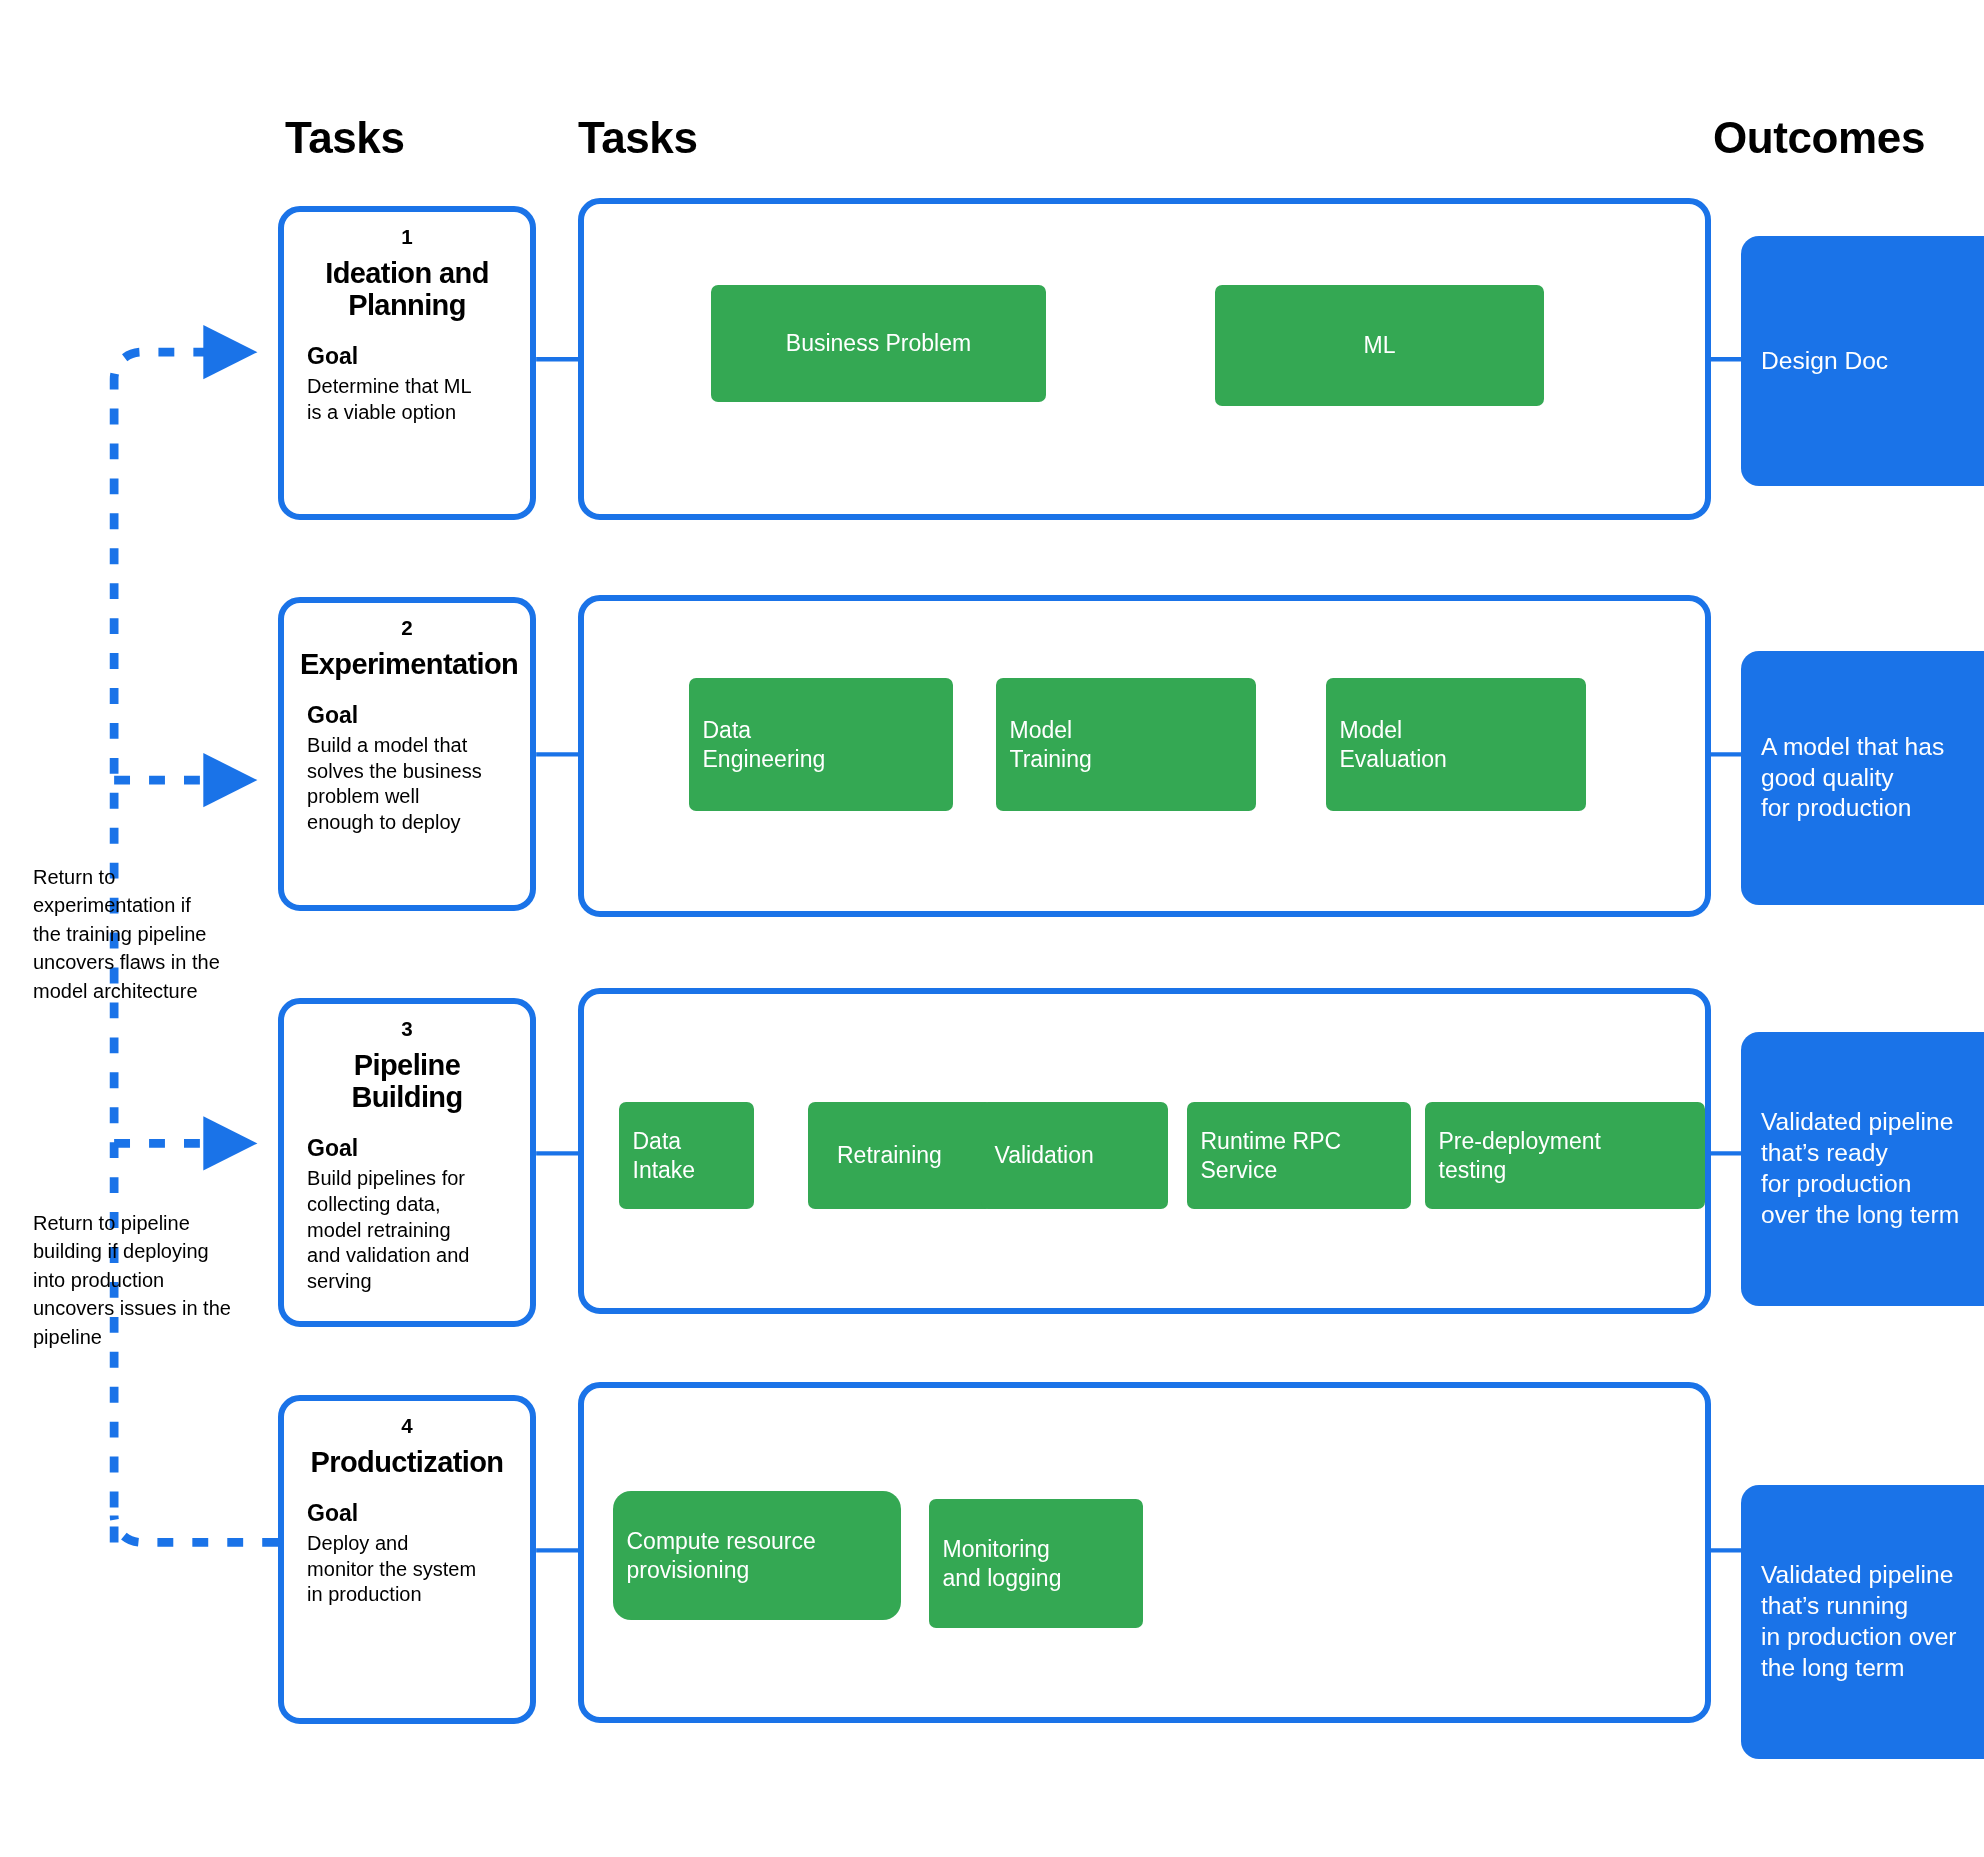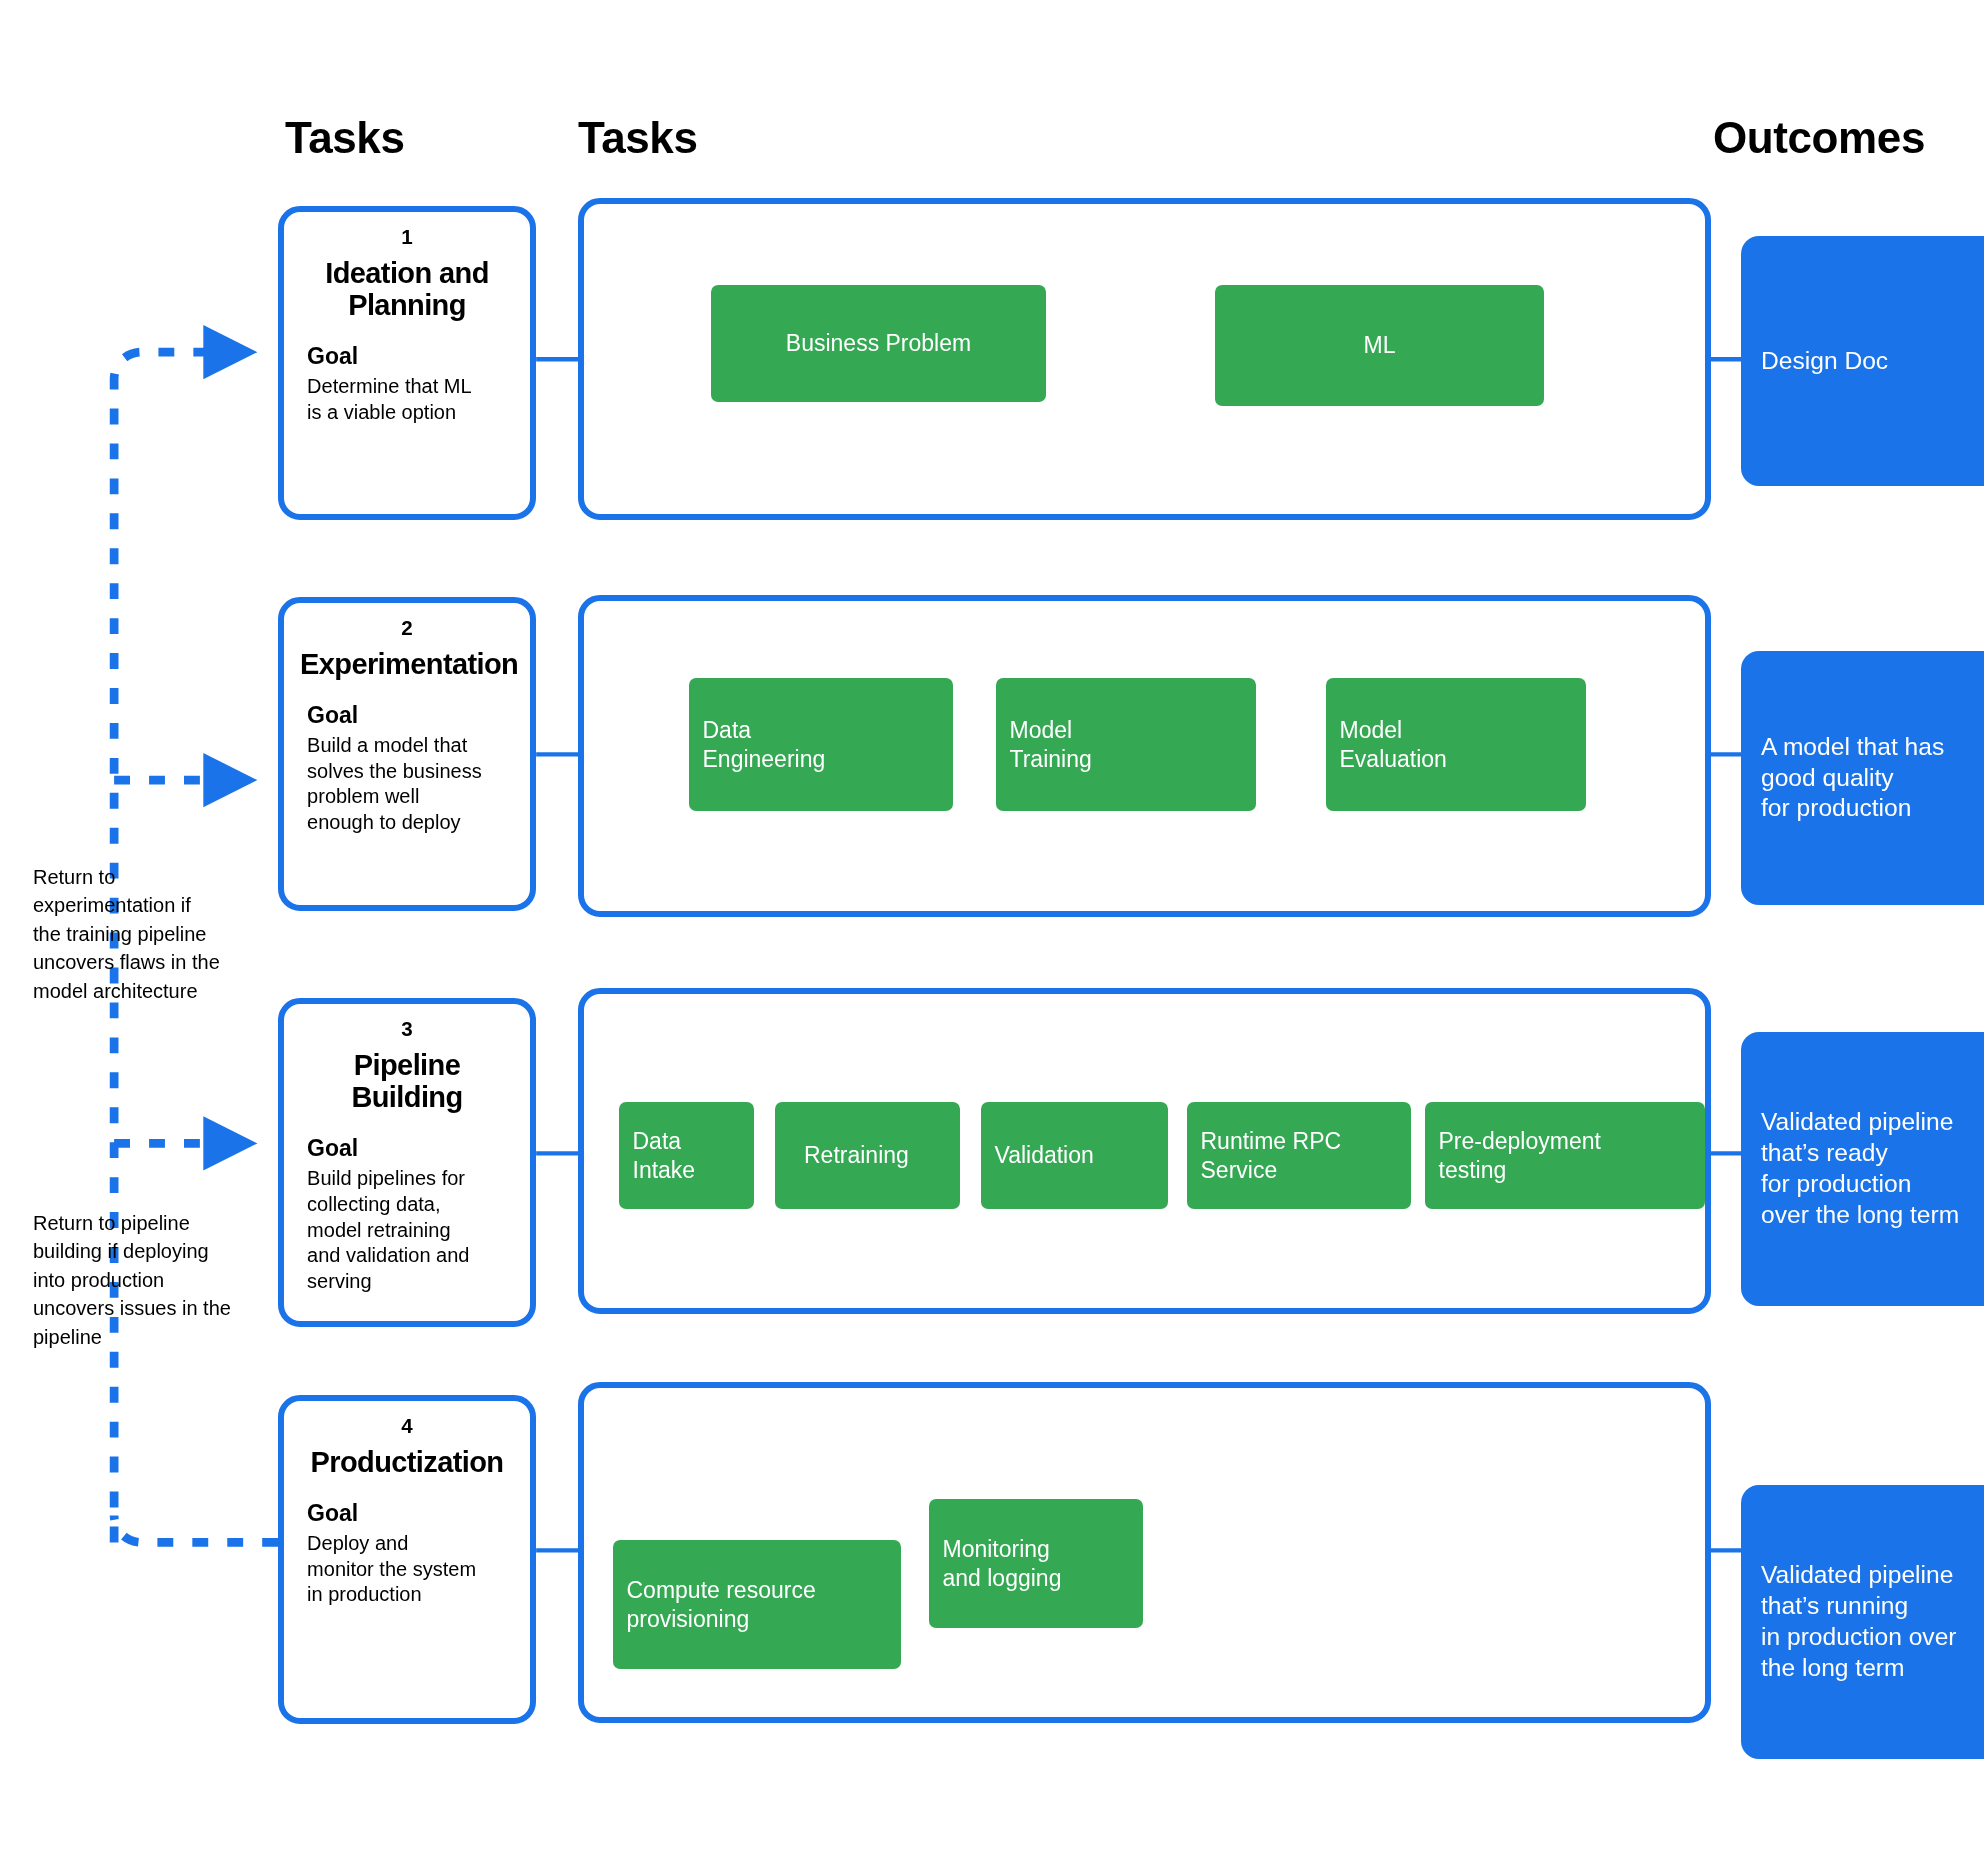--- a/index.html
+++ b/index.html
@@ -115,27 +115,27 @@
   #t1-a{ left:711px; top:285px;  width:335px;  height:117px; justify-content:center; text-align:center;}
   #t1-b{ left:1215px; top:285px;  width:329px;  height:121px; justify-content:center; text-align:center;}
 
   
   #t2-a{ left:689px; top:678px; width:264px;  height:133px; }
   #t2-b{ left:996px; top:678px; width:260px;  height:133px; }
   #t2-c{ left:1326px; top:678px; width:260px;  height:133px; }
 
   
   #t3-a{ left:619px; top:1102px; width:135px;  height:107px; }
-  #t3-b{ left:775px; top:1102px; width:185px;  height:107px;padding-left:29px; }
+  #t3-b{ left:808px; top:1102px; width:185px;  height:107px;padding-left:29px; }
   #t3-c{ left:981px; top:1102px; width:187px;  height:107px; }
   #t3-d{ left:1187px; top:1102px; width:224px;  height:107px; }
   #t3-e{ left:1425px; top:1102px; width:280px;  height:107px; }
 
   
-  #t4-a{ left:613px; top:1540px; width:288px;  height:129px; }
+  #t4-a{ left:613px; top:1491px; width:288px;  height:129px;border-radius:18px; }
   #t4-b{ left:929px; top:1499px; width:214px;  height:129px; }
   #t4-c{ left:1219px; top:1479px; width:443px; height:137px; }
 
   
   .outcome-box{
     position:absolute;
     box-sizing:border-box;
     background:#1a73e8;
     border-radius:18px;
     color:#ffffff;

